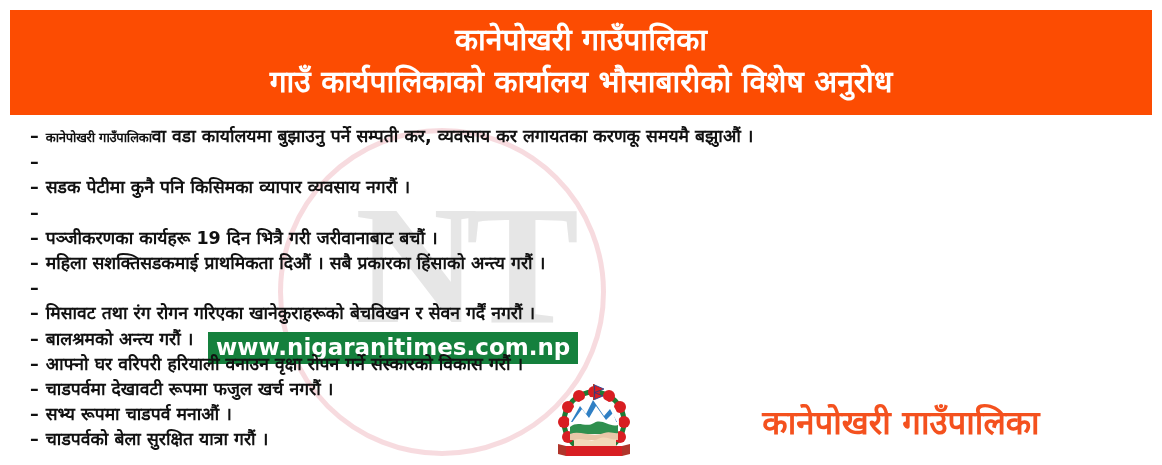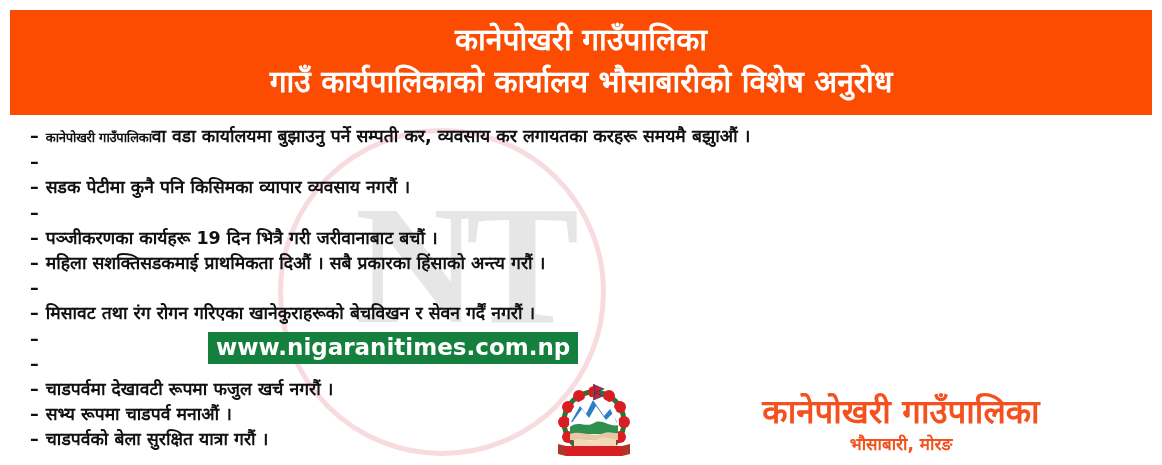--- a/index.html
+++ b/index.html
@@ -184,21 +184,21 @@
 
   <div class="banner">
     <div class="banner-line1">कानेपोखरी गाउँपालिका</div>
     <div class="banner-line2">गाउँ कार्यपालिकाको कार्यालय भौसाबारीको विशेष अनुरोध</div>
   </div>
 
   <div class="list">
 
     <div class="list-item">
       <span class="dash">–</span>
-      <span class="item-text"><span class="lead">कानेपोखरी गाउँपालिका</span><span>वा वडा कार्यालयमा बुझाउनु पर्ने सम्पती कर, व्यवसाय कर लगायतका करहरू समयमै बझुाऔं ।</span></span>
+      <span class="item-text"><span class="lead">कानेपोखरी गाउँपालिका</span><span>वा वडा कार्यालयमा बुझाउनु पर्ने सम्पती कर, व्यवसाय कर लगायतका करणकू समयमै बझुाऔं ।</span></span>
     </div>
 
     <div class="list-item">
       <span class="dash">–</span>
     </div>
 
     <div class="list-item">
       <span class="dash">–</span>
       <span class="item-text">सडक पेटीमा कुनै पनि किसिमका व्यापार व्यवसाय नगरौं ।</span>
     </div>
@@ -221,24 +221,26 @@
       <span class="dash">–</span>
     </div>
 
     <div class="list-item">
       <span class="dash">–</span>
       <span class="item-text">मिसावट तथा रंग रोगन गरिएका खानेकुराहरूको बेचविखन र सेवन गर्दैं  नगरौं ।</span>
     </div>
 
     <div class="list-item">
       <span class="dash">–</span>
-    </div>
-
-    <div class="list-item">
-      <span class="dash">–</span>
+      <span class="item-text">बालश्रमको अन्त्य गरौं ।</span>
+    </div>
+
+    <div class="list-item">
+      <span class="dash">–</span>
+      <span class="item-text">आफ्नो घर वरिपरी हरियाली वनाउन वृक्षा रोपन गर्ने संस्कारको विकास गरौं ।</span>
     </div>
 
     <div class="list-item">
       <span class="dash">–</span>
       <span class="item-text">चाडपर्वमा देखावटी रूपमा फजुल खर्च नगरौं ।</span>
     </div>
 
     <div class="list-item">
       <span class="dash">–</span>
       <span class="item-text">सभ्य रूपमा चाडपर्व मनाऔं ।</span>
@@ -290,18 +292,17 @@
         </g>
 
         <path d="M10 64 L74 64 L70 74 L14 74 Z" fill="#d81e22"></path>
         <path d="M6 62 L14 64 L14 74 L6 72 Z" fill="#b0342a"></path>
         <path d="M78 62 L70 64 L70 74 L78 72 Z" fill="#b0342a"></path>
       </svg>
     </div>
 
     <div class="logo-text">
       <div class="logo-main">कानेपोखरी गाउँपालिका</div>
-      <div class="logo-sub">भौसाबारी, मोरङ</div>
     </div>
 
   </div>
 
 </div>
 
 </body></html>

